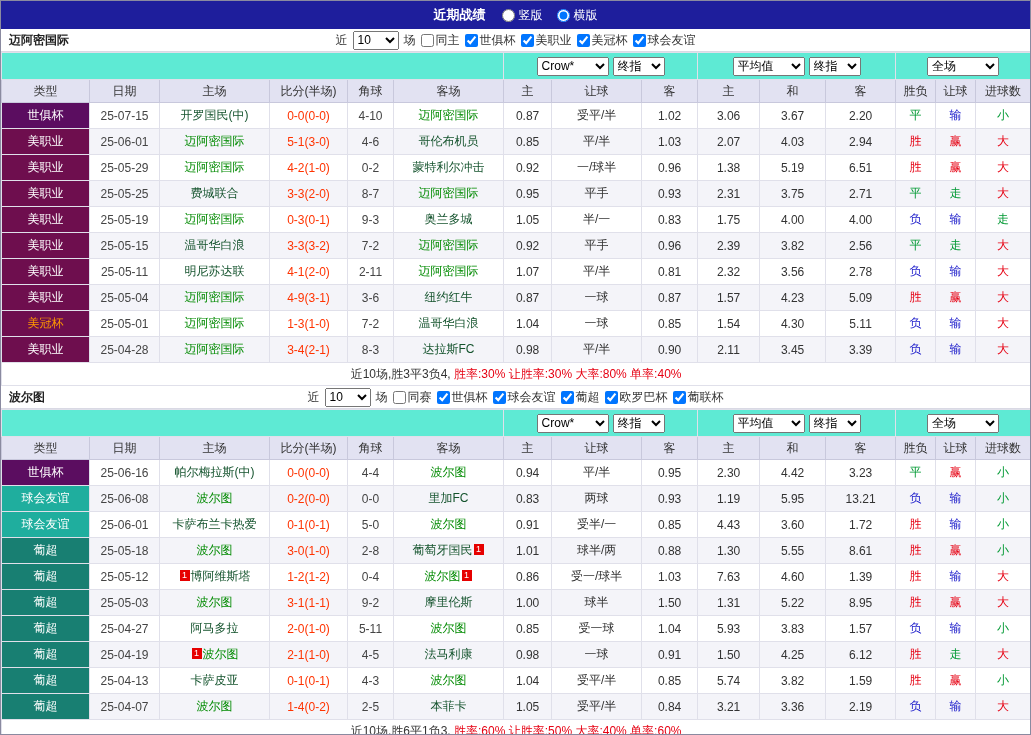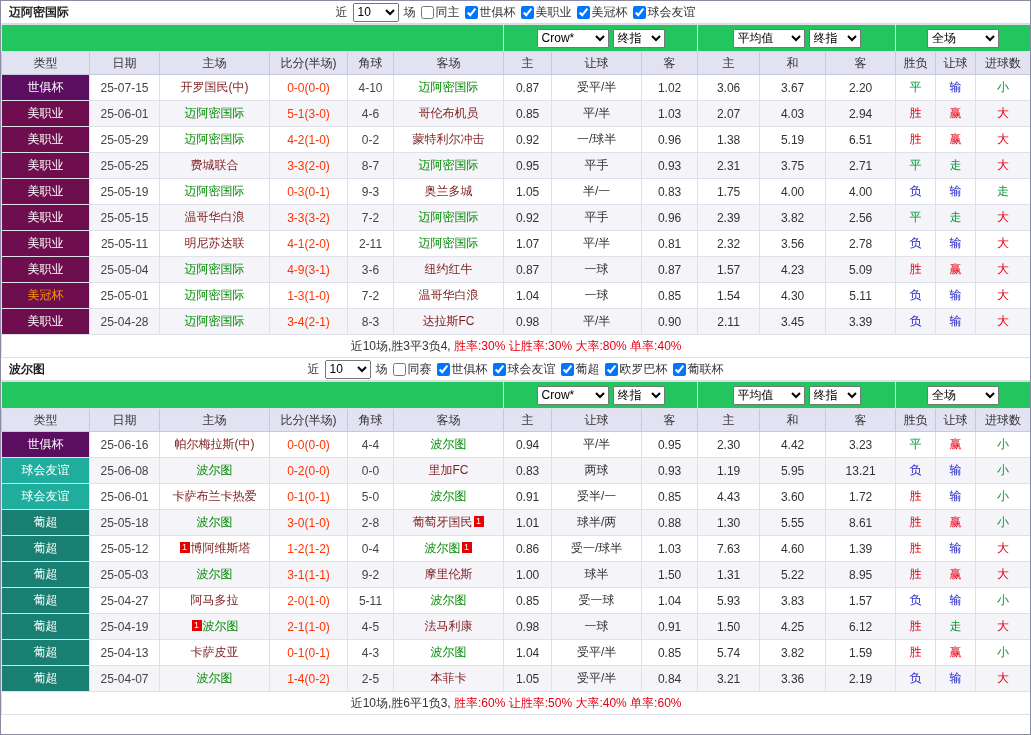--- a/index.html
+++ b/index.html
@@ -15,47 +15,60 @@
   .team-header { height:23px; position:relative; display:flex; align-items:center; justify-content:center; border-bottom:1px solid #d9d9e4; background:#fff; }
   .team-name { position:absolute; left:8px; color:#222; font-weight:bold; }
   .filter { display:flex; align-items:center; gap:5px; }
   .f-label { color:#333; }
   .cb { display:flex; align-items:center; gap:2px; cursor:pointer; }
   .cb input { margin:0; }
 
   table.grid { border-collapse:collapse; table-layout:fixed; width:1029px; }
   .grid td, .grid th { border:1px solid #e0e0ea; height:26px; text-align:center; vertical-align:middle;
                        overflow:hidden; white-space:nowrap; font-weight:normal; font-size:12px; }
-  .dropdown-row td { height:27px; background:#22c55e; }
+  .dropdown-row td { height:27px; background:#5eead4; }
   .dd-cell select { margin:0 2px; }
   .head-row th { background:#e2e2f2; border-color:#c8c8dc; color:#333; height:23px; }
   .sel { font-size:12px; height:19px; min-width:52px; }
   .sel.wide { min-width:72px; }
   .sel.count { min-width:46px; }
 
   tbody tr:nth-child(even) { background:#f4f4f9; }
   .type-cell { color:#fff; }
   .date-cell, .corner-cell { color:#444; }
   .score-cell { color:#f30; }
   .focus-team { color:#008a00; }
-  .opp-team { color:#7f1d1d; }
+  .opp-team { color:#14532d; }
   .odds-cell { color:#333; }
   .res-cell { font-weight:normal; }
   .card-badge { display:inline-block; background:#e60000; color:#fff; font-size:9px; line-height:11px;
                 width:10px; height:11px; vertical-align:top; margin:2px 1px 0; text-align:center; }
 
   tfoot .summary-cell { background:#fff; height:23px; color:#333; }
   .sum-prefix, .sum-label { color:#e60012; }
   .sum-value { color:#e60012; }
   .sum-prefix { color:#333; }
 </style>
 </head>
 <body>
 
 <div class="page">
+  <div class="title-bar">
+    <span class="tb-title">近期战绩</span>
+    <div class="radio-group">
+      <label class="radio-label">
+        <input type="radio" name="layout" style="">
+        <span>竖版</span>
+      </label>
+      <label class="radio-label">
+        <input type="radio" name="layout" checked="" style="">
+        <span>横版</span>
+      </label>
+    </div>
+  </div>
   <div id="sections">
       <div class="section">
         <div class="team-header">
           <span class="team-name">迈阿密国际</span>
           <div class="filter">
             <span class="f-label">近</span>
             <select class="sel count"><option>10</option></select>
             <span class="f-label">场</span>
             <label class="cb">
               <input type="checkbox" style="">

